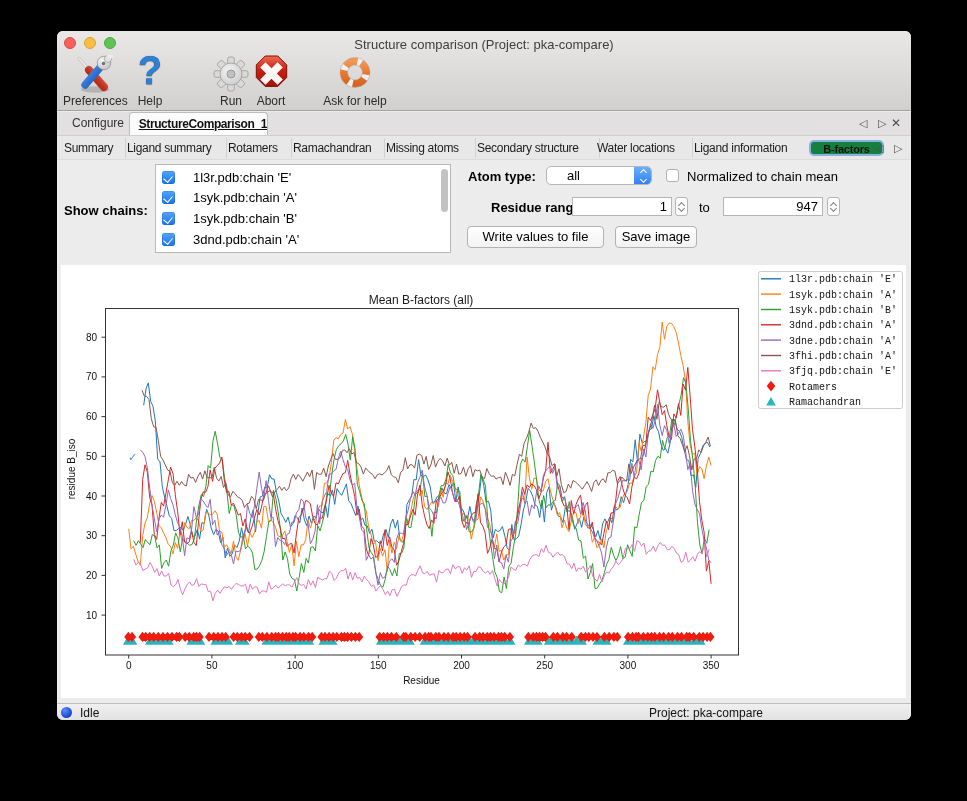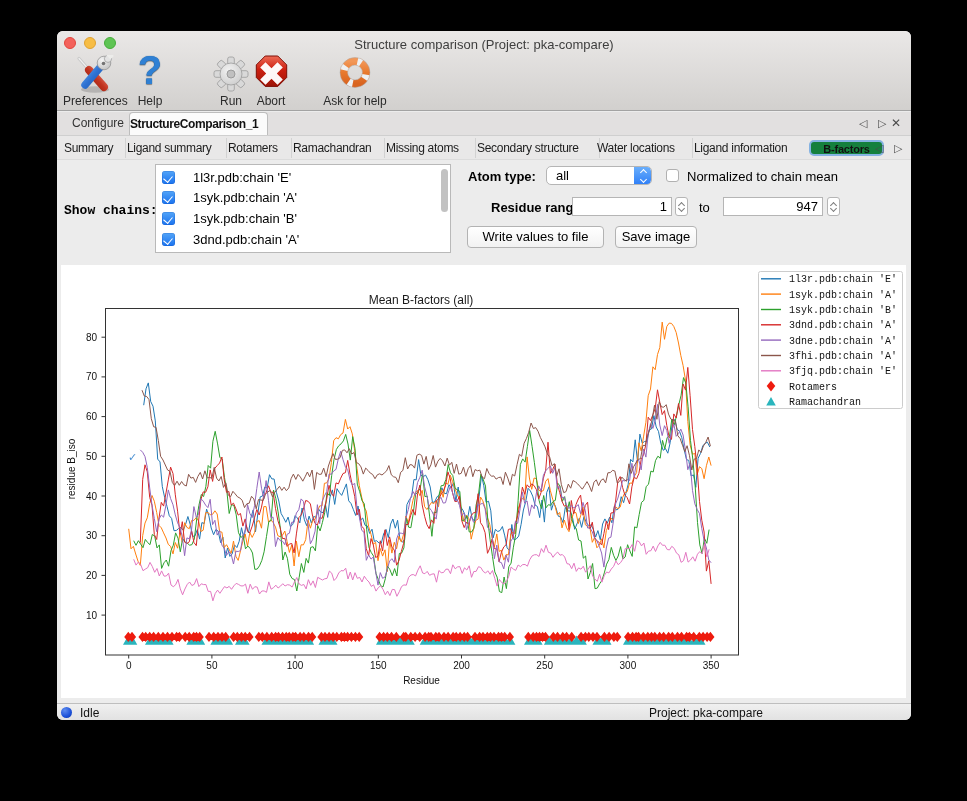--- a/index.html
+++ b/index.html
@@ -9,21 +9,21 @@
   .tl{position:absolute;top:6px;width:12px;height:12px;border-radius:50%;}
   #tl-r{left:7px;background:#f3625c;border:0.5px solid #e2463d;}
   #tl-y{left:27px;background:#f7bd45;border:0.5px solid #dfa131;}
   #tl-g{left:47px;background:#5fc454;border:0.5px solid #46ad3b;}
   #title{position:absolute;top:6px;left:0;width:100%;text-align:center;font-size:13px;color:#3e3e3e;}
   .tbitem{position:absolute;top:24px;text-align:center;color:#2b2b2b;font-size:12px;}
   .tbicon{height:38px;position:relative;}
   .tblabel{margin-top:1px;}
   
   #tabrow1{position:absolute;left:0;top:81px;width:854px;height:23px;background:#e2e0e0;}
-  #tab-active{position:absolute;left:72px;top:0px;width:139px;height:23px;background:#fbfbfb;border:1px solid #bdbdbd;border-bottom:none;border-radius:4px 4px 0 0;text-align:left;font-weight:bold;font-size:12px;letter-spacing:-0.4px;color:#111;line-height:22px;}
+  #tab-active{position:absolute;left:72px;top:0px;width:139px;height:23px;background:#fbfbfb;border:1px solid #bdbdbd;border-bottom:none;border-radius:4px 4px 0 0;text-align:right;font-weight:bold;font-size:12px;letter-spacing:-0.4px;color:#111;line-height:22px;text-decoration:underline;}
   #tab-config{position:absolute;left:11px;top:0;width:60px;text-align:center;font-size:12px;color:#333;line-height:22px;}
   .navarr{position:absolute;top:0;font-size:11px;color:#4a4a4a;line-height:22px;}
   
   #tabrow2{position:absolute;left:0;top:104px;width:854px;height:25px;background:#e9e8e8;border-top:1px solid #cfcfcf;border-bottom:1px solid #dcdcdc;}
   .st{position:absolute;top:0;height:24px;line-height:24px;font-size:12px;letter-spacing:-0.3px;color:#1c1c1c;}
   .sep{position:absolute;top:2px;height:20px;width:1px;background:#d2d2d2;}
   #bf{position:absolute;left:752px;top:4px;width:75px;height:16px;background:#15803d;border:2px solid #85b2e2;border-radius:5px;font-weight:bold;font-size:11px;letter-spacing:-0.2px;color:#111;text-align:center;line-height:15px;}
   
   #controls{position:absolute;left:0;top:130px;width:854px;height:104px;background:#ececec;}
   .blab{position:absolute;font-weight:bold;font-size:13px;color:#000;}
@@ -177,21 +177,21 @@
     <div class="st" style="left:420px;width:121px;">Secondary structure</div>
     <div class="sep" style="left:542px;"></div>
     <div class="st" style="left:540px;width:97px;">Water locations</div>
     <div class="sep" style="left:635px;"></div>
     <div class="st" style="left:637px;width:106px;">Ligand information</div>
     <div id="bf">B-factors</div>
     <div class="navarr" style="left:818px;top:1px;">◁</div>
     <div class="navarr" style="left:837px;top:1px;">▷</div>
   </div>
   <div id="controls">
-    <div class="blab" style="left:7px;top:42px;font-family:Liberation Mono, monospace;">Show chains:</div>
+    <div class="blab" style="left:7px;top:42px;">Show chains:</div>
     <div id="chainlist">
       <div class="crow" style="top:2px;">
           <div class="cb"></div>
           <div class="ctext">1l3r.pdb:chain 'E'</div>
         </div>
       <div class="crow" style="top:22px;">
           <div class="cb"></div>
           <div class="ctext">1syk.pdb:chain 'A'</div>
         </div>
       <div class="crow" style="top:43px;">
@@ -199,21 +199,21 @@
           <div class="ctext">1syk.pdb:chain 'B'</div>
         </div>
       <div class="crow" style="top:64px;">
           <div class="cb"></div>
           <div class="ctext">3dnd.pdb:chain 'A'</div>
         </div>
       <div id="thumb"></div>
     </div>
     <div class="blab" style="left:411px;top:8px;">Atom type:</div>
     <div class="inbox" id="dropdown" style="left:489px;top:5px;width:106px;height:19px;border-radius:5px;overflow:hidden;line-height:17px;">
-      <span style="padding-left:9px;margin-top:8px;">all</span>
+      <span style="padding-left:20px;margin-top:8px;">all</span>
       <div style="position:absolute;right:0;top:-1px;width:17px;height:19px;background:linear-gradient(#6db1fc,#2d7ef7);border-radius:0 5px 5px 0;"></div>
       <div style="position:absolute;right:5px;top:3px;width:5px;height:5px;border:solid #fff;border-width:1.8px 1.8px 0 0;transform:rotate(-45deg);"></div>
       <div style="position:absolute;right:5px;top:9.5px;width:5px;height:5px;border:solid #fff;border-width:0 1.8px 1.8px 0;transform:rotate(45deg);"></div>
     </div>
     <div style="position:absolute;left:609px;top:8px;width:13px;height:13px;background:#fff;border:1px solid #b1b1b1;border-radius:3px;"></div>
     <div style="position:absolute;left:630px;top:8px;font-size:13px;color:#000;">Normalized to chain mean</div>
     <div class="blab" style="left:434px;top:39px;">Residue range:</div>
     <div class="inbox" style="left:515px;top:36px;width:100px;height:19px;text-align:right;line-height:17px;"><span style="padding-right:4px;">1</span></div>
     <div class="stepper" style="left:618px;top:36px;"></div>
     <div style="position:absolute;left:642px;top:39px;font-size:13px;">to</div>

